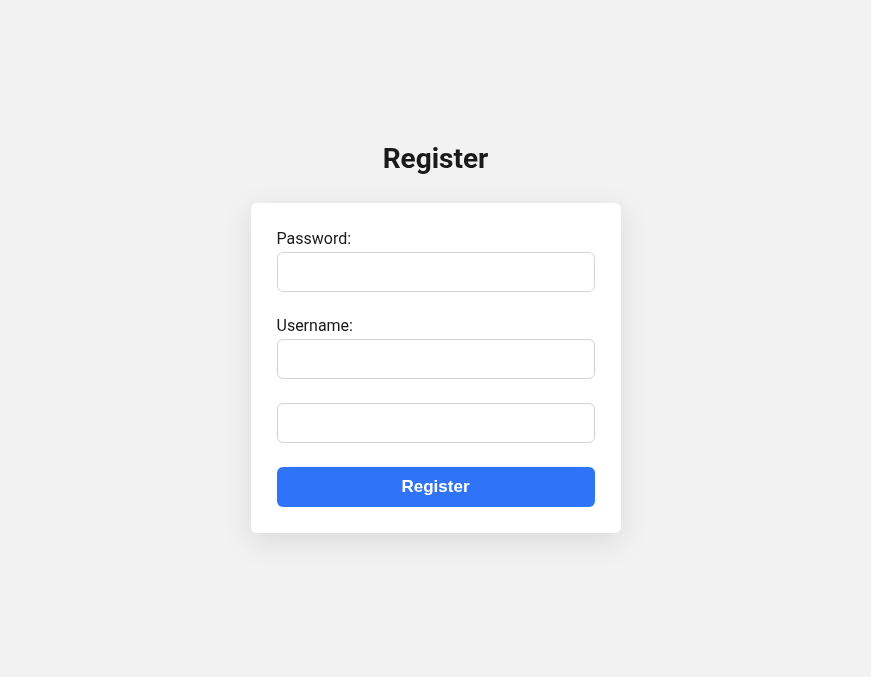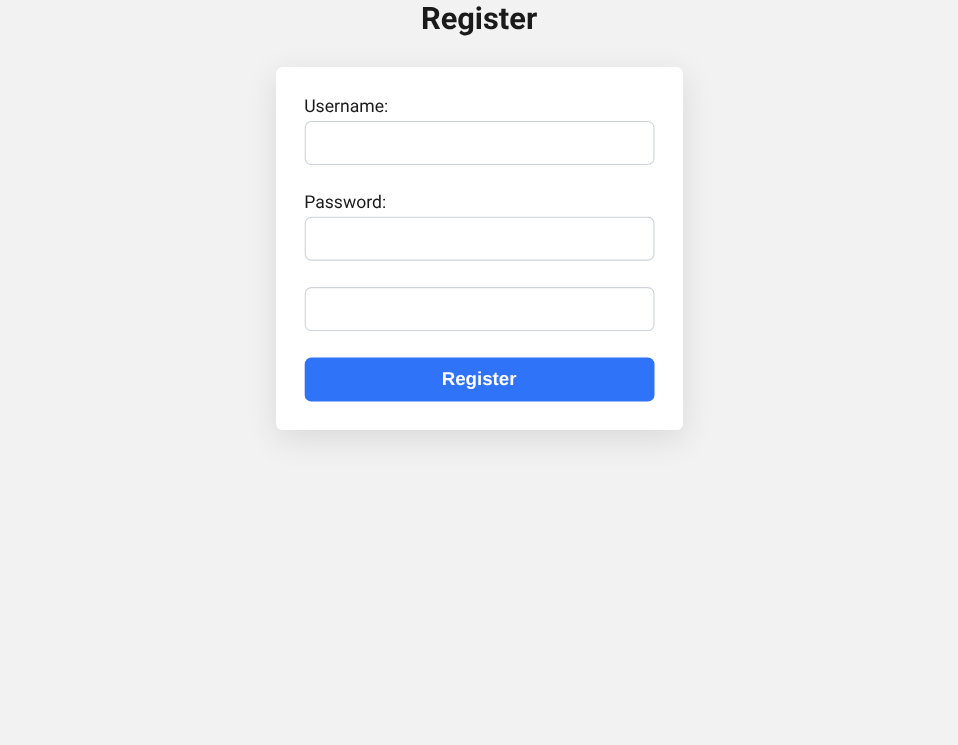--- a/index.html
+++ b/index.html
@@ -10,20 +10,21 @@
     body {
       font-family: -apple-system, BlinkMacSystemFont, "Segoe UI", Roboto, "Helvetica Neue", Arial, sans-serif;
       background-color: #f2f2f2;
       width: 871px;
       height: 677px;
       overflow: hidden;
     }
     .container {
       width: 370px;
       margin: 0 auto;
+      padding-top: 142px;
     }
     .page-title {
       text-align: center;
       font-size: 28px;
       font-weight: 700;
       color: #1a1a1a;
       margin-bottom: 28px;
     }
     .card {
       background: #ffffff;
@@ -63,26 +64,26 @@
     }
   </style>
 </head>
 <body>
 
 <div class="container">
   <h2 class="page-title">Register</h2>
   <div class="card">
     <form>
       <div class="form-group">
+        <label class="form-label">Password:</label>
+        <input type="password" class="form-input" value="" style="">
+      </div>
+      <div class="form-group">
         <label class="form-label">Username:</label>
         <input type="text" class="form-input" value="" style="">
-      </div>
-      <div class="form-group">
-        <label class="form-label">Password:</label>
-        <input type="password" class="form-input" value="" style="">
       </div>
       <div class="form-group">
         <input type="email" class="form-input" value="" style="">
       </div>
       <button type="submit" class="btn-primary">Register</button>
     </form>
   </div>
 </div>
 
 </body></html>

